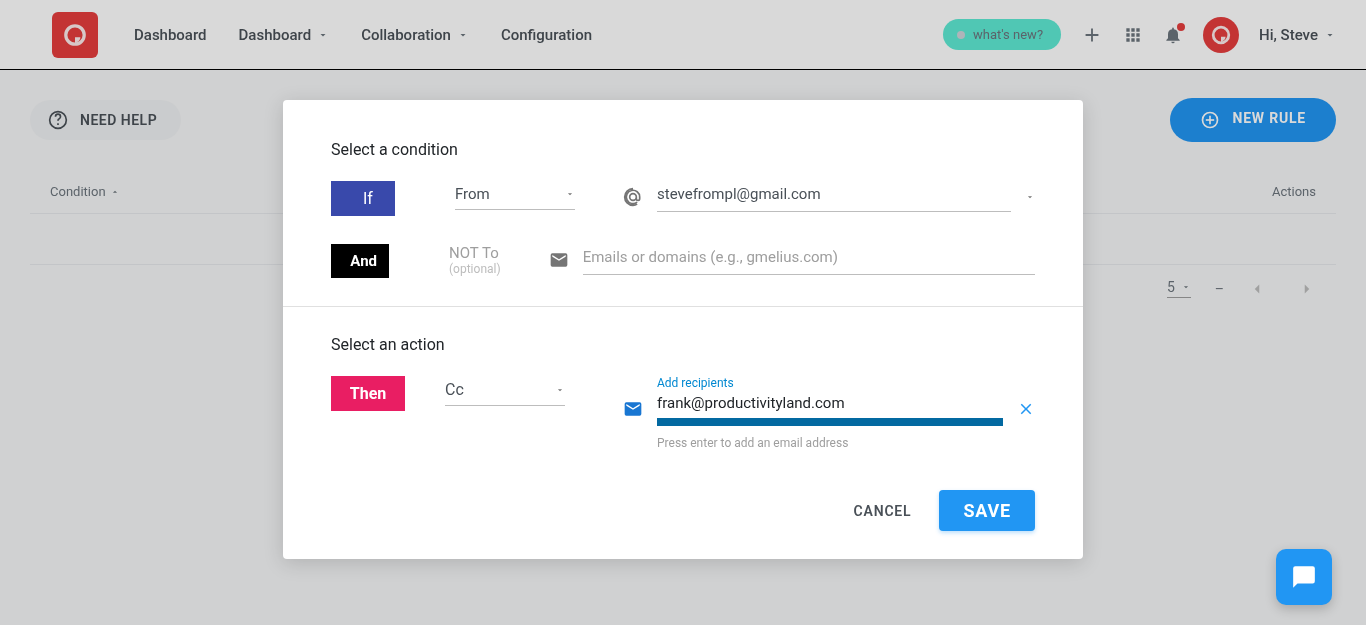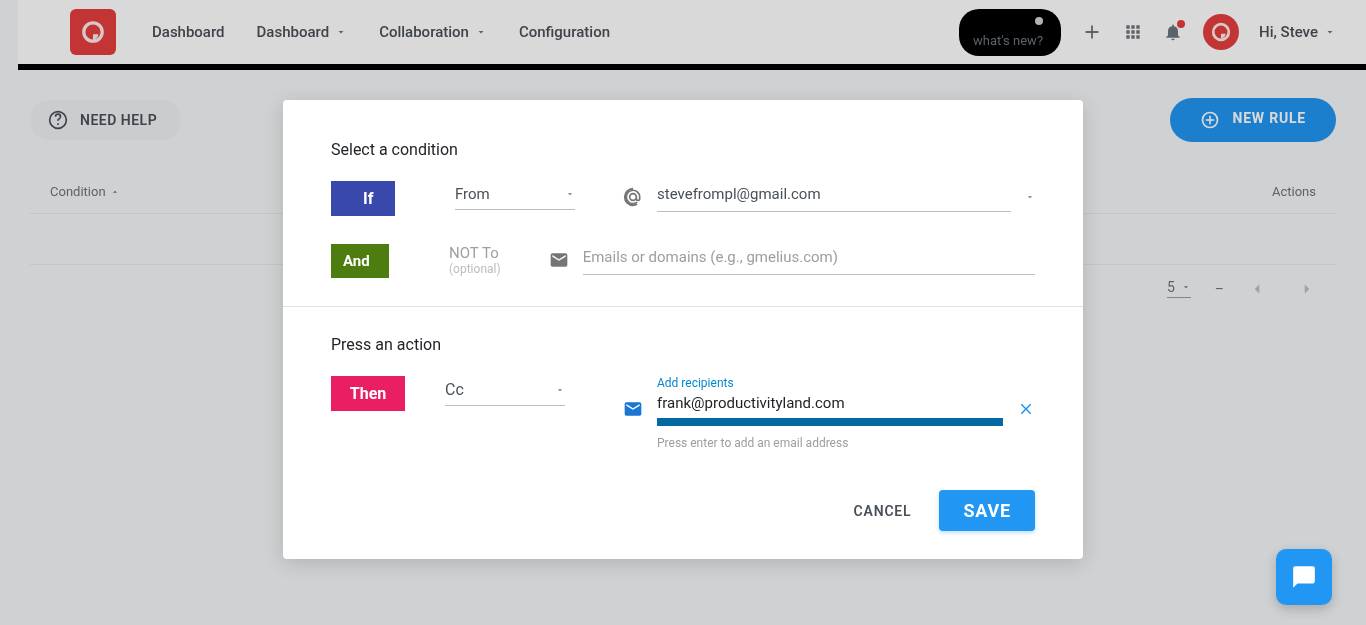--- a/index.html
+++ b/index.html
@@ -1,24 +1,24 @@
 <!DOCTYPE html>
 <html><head>
   <meta charset="utf-8">
   <style>
     * { margin: 0; padding: 0; box-sizing: border-box; font-family: -apple-system, BlinkMacSystemFont, "Segoe UI", Roboto, Arial, sans-serif; }
     body { width: 1366px; height: 625px; background: #f5f6f7; position: relative; overflow: hidden; }
     
     
-    .header { height: 70px; background: #fff; border-bottom: 6px solid #000000; display: flex; align-items: center; padding: 0 30px 0 52px; margin-left: 18px; }
+    .header { height: 70px; background: #fff; border-bottom: 1px solid #000000; display: flex; align-items: center; padding: 0 30px 0 52px; }
     .logo { width: 46px; height: 46px; background: #e53e3e; border-radius: 6px; display: flex; align-items: center; justify-content: center; margin-right: 36px; }
     .nav { display: flex; gap: 32px; align-items: center; }
     .nav-item { color: #495057; font-size: 15px; font-weight: 500; display: flex; align-items: center; gap: 6px; cursor: pointer; }
     .header-right { margin-left: auto; display: flex; align-items: center; gap: 20px; }
-    .whats-new { background: #000000; border-radius: 20px; padding: 8px 18px 8px 14px; font-size: 13px; color: #6c757d; display: flex; align-items: flex-end; gap: 8px; flex-direction: column; }
+    .whats-new { background: #5eead4; border-radius: 20px; padding: 8px 18px 8px 14px; font-size: 13px; color: #6c757d; display: flex; align-items: center; gap: 8px; }
     .header-icon { color: #6c757d; display: flex; cursor: pointer; }
     .bell-wrap { position: relative; }
     .bell-dot { position: absolute; top: -2px; right: -2px; width: 8px; height: 8px; background: #e53e3e; border-radius: 50%; }
     .avatar { width: 36px; height: 36px; background: #e53e3e; border-radius: 50%; display: flex; align-items: center; justify-content: center; }
     .user-name { color: #495057; font-size: 15px; font-weight: 500; display: flex; align-items: center; gap: 6px; }
     
     
     .page { padding: 28px 30px; }
     .page-top { display: flex; align-items: center; justify-content: space-between; margin-bottom: 28px; }
     .help-btn { background: #eef0f2; border-radius: 20px; padding: 10px 24px 10px 18px; display: flex; align-items: center; gap: 12px; font-size: 14px; font-weight: 600; color: #495057; letter-spacing: 0.5px; }
@@ -29,22 +29,22 @@
     .table-row-bg { height: 52px; border-top: 1px solid #e6e8eb; border-bottom: 1px solid #e6e8eb; }
     .table-footer { display: flex; align-items: center; justify-content: flex-end; gap: 24px; padding: 14px 20px; color: #6c757d; font-size: 14px; }
     .pagination-icons { display: flex; gap: 32px; }
     .page-size { display: flex; align-items: center; gap: 6px; border-bottom: 1px solid #9e9e9e; padding-bottom: 2px; }
     
     
     .overlay { position: absolute; inset: 0; background: rgba(0,0,0,0.15); display: flex; align-items: flex-start; justify-content: center; }
     .modal { background: #fff; width: 800px; margin-top: 100px; border-radius: 4px; padding: 40px 48px 28px 48px; box-shadow: 0 4px 20px rgba(0,0,0,0.15); }
     .section-title { font-size: 16px; color: #212529; margin-bottom: 22px; }
     .condition-row { display: flex; align-items: flex-start; gap: 20px; margin-bottom: 28px; }
-    .tag-if { background: #3949ab; color: #fff; padding: 8px 32px; font-weight: 700; font-size: 16px; width: 58px; text-align: center; }
-    .tag-and { background: #4d7c0f; color: #fff; padding: 8px 12px; font-weight: 700; font-size: 15px; width: 58px; text-align: left; }
+    .tag-if { background: #3949ab; color: #fff; padding: 8px 32px; font-weight: 400; font-size: 16px; width: 58px; text-align: center; }
+    .tag-and { background: #000000; color: #fff; padding: 8px 12px; font-weight: 700; font-size: 15px; width: 58px; text-align: right; }
     .tag-then { background: #e91e63; color: #fff; padding: 8px 12px; font-weight: 700; font-size: 16px; width: 74px; text-align: center; }
     .select-field { width: 120px; border-bottom: 1px solid #bdbdbd; display: flex; align-items: center; justify-content: space-between; padding: 4px 0 6px 0; font-size: 15px; color: #495057; margin-left: 40px; }
     .not-to { font-size: 15px; color: #9e9e9e; margin-left: 40px; }
     .optional { font-size: 12px; color: #bdbdbd; }
     .input-wrap { flex: 1; display: flex; align-items: center; gap: 14px; margin-left: 28px; }
     .field-icon { color: #757575; flex-shrink: 0; }
     .text-input { flex: 1; border: none; border-bottom: 1px solid #bdbdbd; padding: 4px 0 8px 0; font-size: 15px; color: #495057; outline: none; background: transparent; }
     .text-input::placeholder { color: #9e9e9e; }
     .caret-down { color: #757575; flex-shrink: 0; }
     
@@ -208,21 +208,21 @@
       <div class="input-wrap">
         <svg class="field-icon" width="20" height="20" viewBox="0 0 24 24">
             <path fill="#757575" d="M20 4H4a2 2 0 00-2 2v12a2 2 0 002 2h16a2 2 0 002-2V6a2 2 0 00-2-2zm0 4l-8 5-8-5V6l8 5 8-5z"></path>
           </svg>
         <input class="text-input" placeholder="Emails or domains (e.g., gmelius.com)" style="">
       </div>
     </div>
 
     <div class="divider"></div>
 
-    <div class="section-title">Press an action</div>
+    <div class="section-title">Select an action</div>
 
     <div class="action-row">
       <div class="tag-then">Then</div>
       <div class="action-select">
         <span>Cc</span>
         <svg width="10" height="10" viewBox="0 0 24 24">
             <path fill="#757575" d="M7 10l5 5 5-5z"></path>
           </svg>
       </div>
       <div class="action-input-col">

